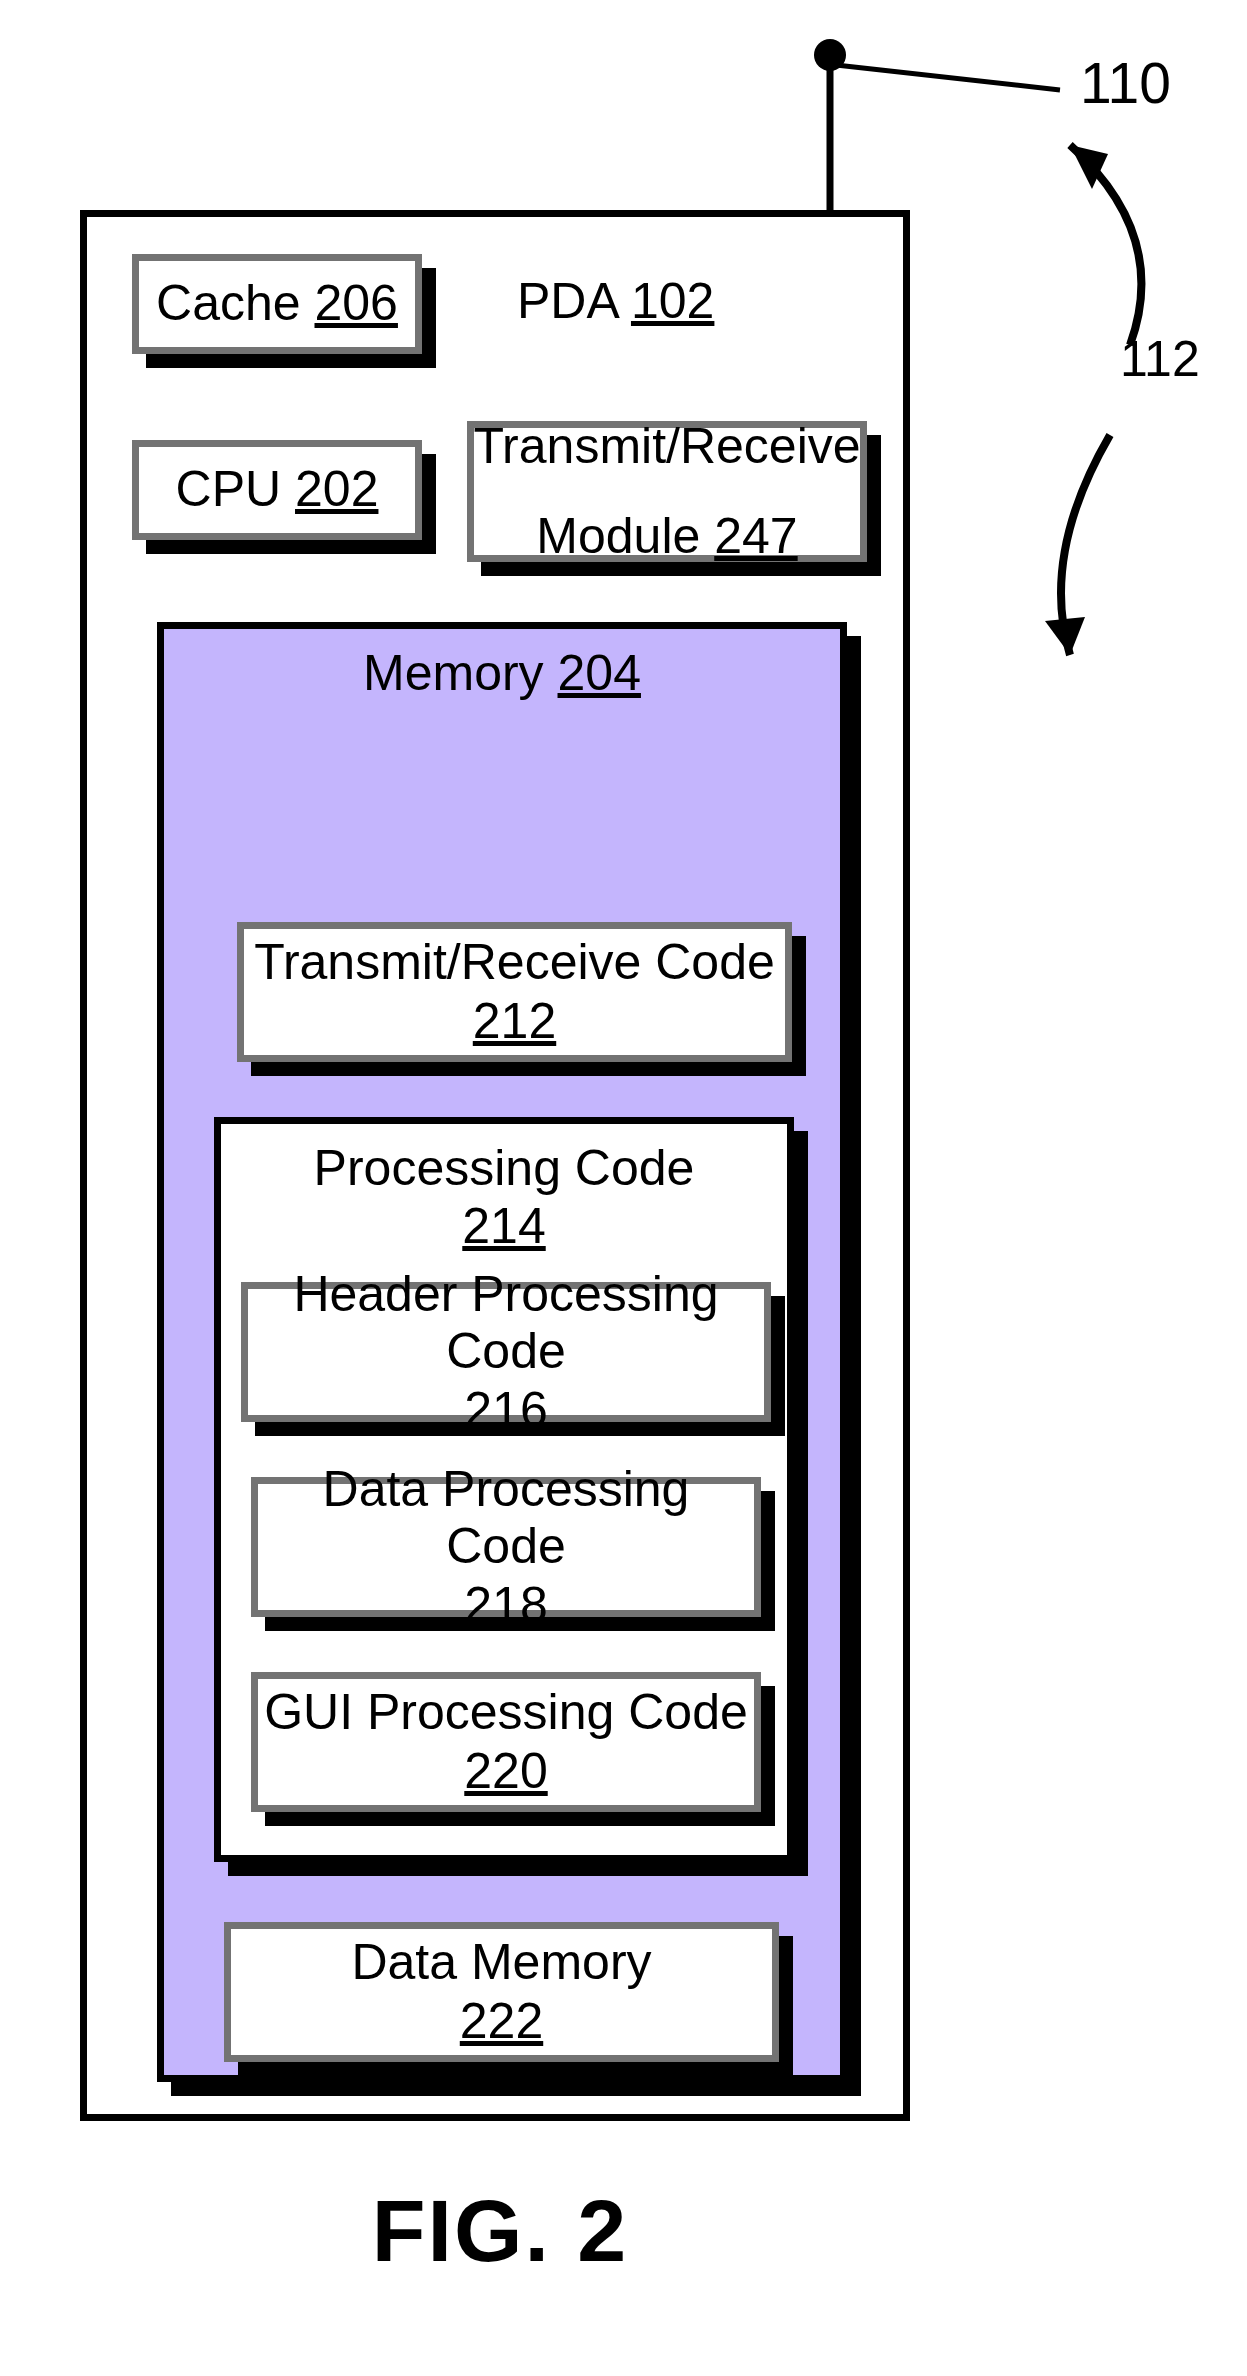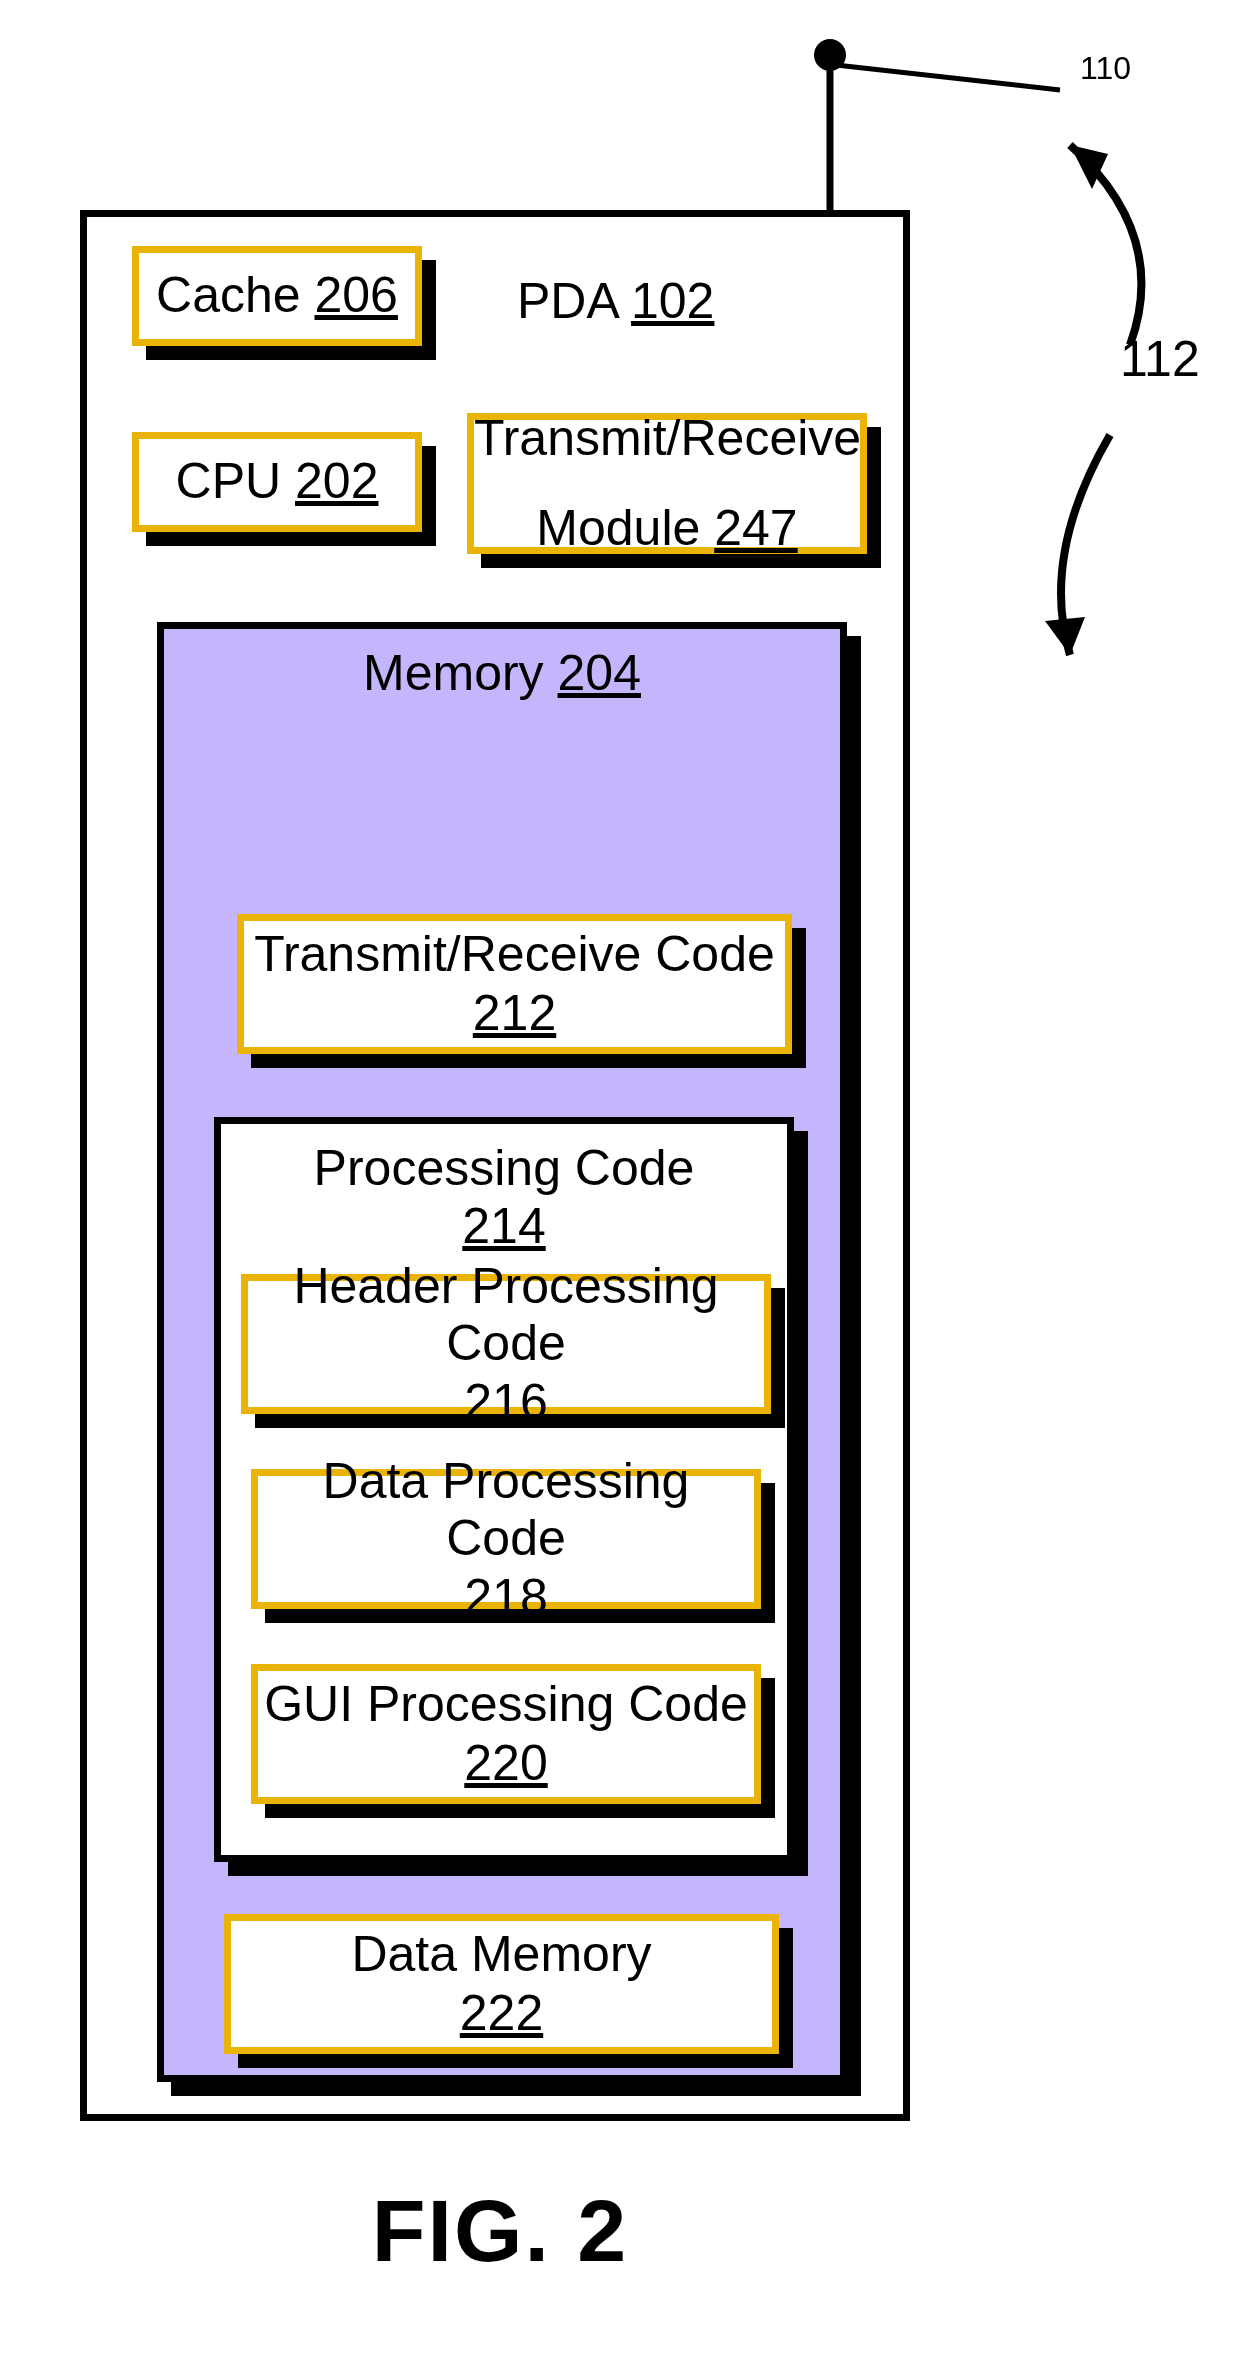--- a/index.html
+++ b/index.html
@@ -28,26 +28,28 @@
     position: absolute;
     left: 430px;
     top: 55px;
     font-size: 50px;
     white-space: nowrap;
   }
   .pda-title .num { text-decoration: underline; }
   .shadow-box {
     position: absolute;
     background: #fff;
-    border: 7px solid #eab308;
+    border: 7px solid #737373;
     box-shadow: 14px 14px 0 #000;
     text-align: center;
     display: flex;
     flex-direction: column;
+    align-items: center;
     justify-content: center;
+    margin-top: 8px;
   }
   .label { font-size: 50px; line-height: 1.15; }
   .num { font-size: 50px; text-decoration: underline; }
   .cache {
     left: 45px;
     top: 29px;
     width: 290px;
     height: 100px;
   }
   .cpu {
@@ -149,21 +151,21 @@
     left: 730px;
     top: 35px;
     width: 470px;
     height: 670px;
     overflow: visible;
   }
   .ref-110 {
     position: absolute;
     left: 1080px;
     top: 50px;
-    font-size: 32px;
+    font-size: 57px;
   }
   .ref-112 {
     position: absolute;
     left: 1120px;
     top: 330px;
     font-size: 50px;
   }
 </style>
 </head>
 <body>

